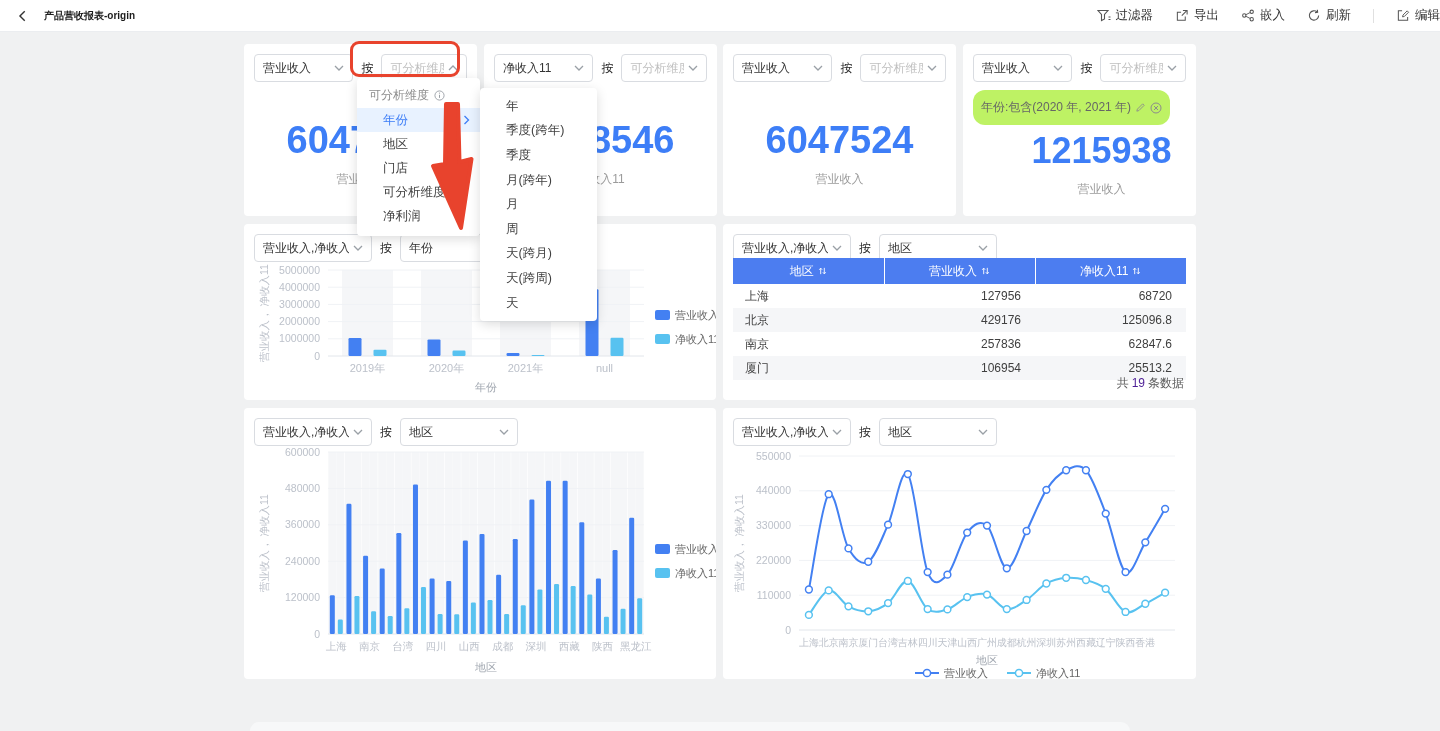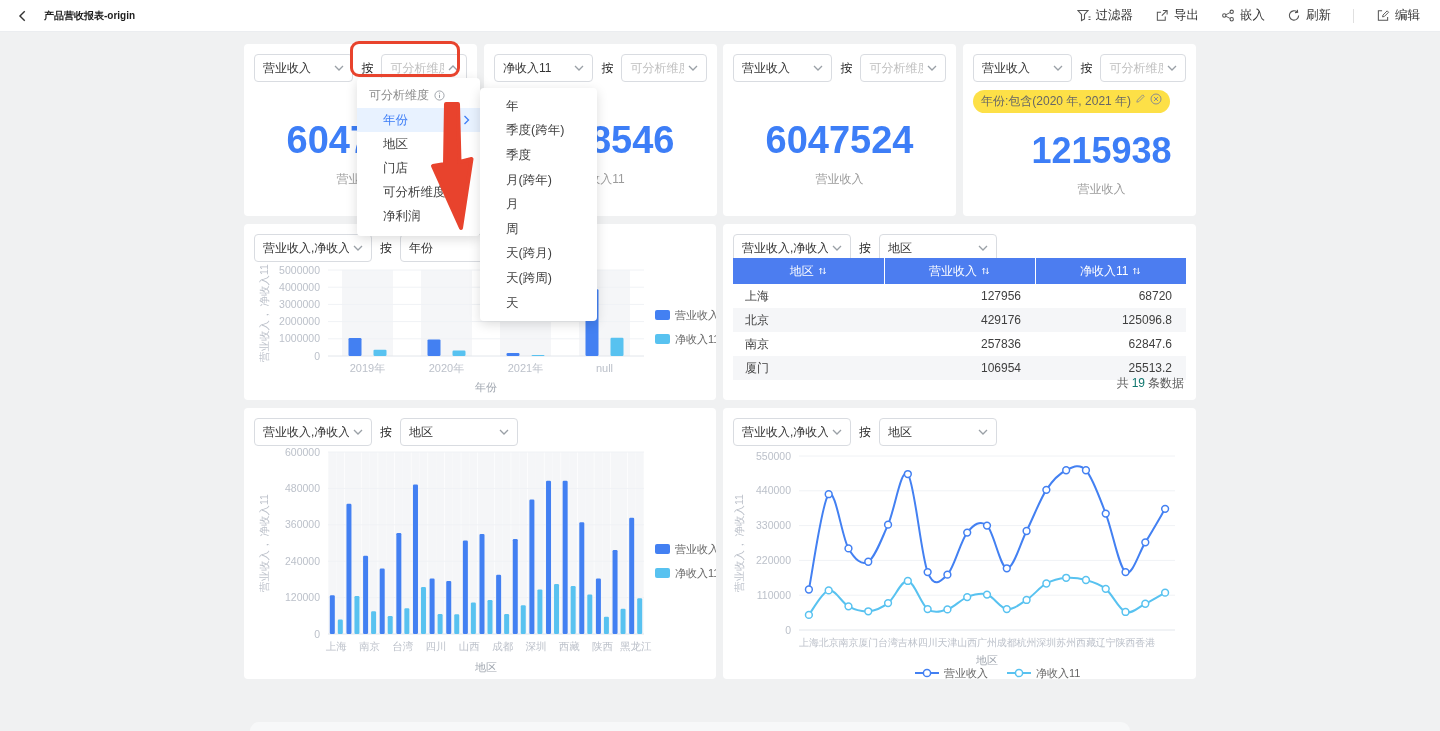--- a/index.html
+++ b/index.html
@@ -5,21 +5,21 @@
   * { margin:0; padding:0; box-sizing:border-box; }
   html,body { width:1440px; height:731px; overflow:hidden; }
   body { font-family:"Liberation Sans","DejaVu Sans",sans-serif; background:#f0f1f2; position:relative; }
   .page { position:absolute; inset:0; }
 
   
   .appbar { position:absolute; top:0; left:0; width:1440px; height:32px; background:#fff;
             border-bottom:1px solid #ebedf0; display:flex; align-items:center; z-index:40; }
   .back-btn { width:30px; height:32px; display:flex; align-items:center; justify-content:center; margin-left:8px; cursor:pointer; }
   .appbar-title { font-size:10px; font-weight:bold; color:#1c1c1c; margin-left:6px; }
-  .toolbar { margin-left:auto; display:flex; align-items:center; gap:22px; padding-right:20px; }
+  .toolbar { margin-left:auto; display:flex; align-items:center; gap:22px; }
   .tool { display:flex; align-items:center; gap:5px; font-size:12.5px; color:#333; cursor:pointer; }
   .tool svg { display:block; }
   .tb-divider { width:1px; height:14px; background:#e0e0e0; }
 
   
   .card { position:absolute; background:#fff; border-radius:4px; }
   .card-head { display:flex; align-items:center; gap:8px; padding:10px 10px 0 10px; }
   .sel { height:28px; border:1px solid #d9dce1; border-radius:4px; background:#fff; display:flex;
          align-items:center; justify-content:space-between; padding:0 8px; font-size:12px; color:#333;
          cursor:pointer; white-space:nowrap; overflow:hidden; }
@@ -30,22 +30,22 @@
   .sel-measure { width:112px; }
   .sel-dim { width:96px; }
   .sel-measure-wide { width:118px; }
   .sel-dim-wide { width:118px; }
 
   .metric-body { position:absolute; left:0; right:0; top:48px; bottom:0; display:flex;
                  flex-direction:column; align-items:center; justify-content:center; }
   .metric-value { font-size:38px; font-weight:bold; color:#3d7ef7; line-height:1; }
   .metric-label { font-size:12px; color:#9b9b9b; margin-top:12px; }
   .tagrow { padding:8px 10px 0 10px; }
-  .tag { display:inline-flex; align-items:flex-start; gap:4px; background:#fde047; border-radius:12px;
-         padding:3px 8px; font-size:12px; color:#666; }
+  .tag { display:inline-flex; align-items:center; gap:4px; background:#bef264; border-radius:12px;
+         padding:9px 8px; font-size:12px; color:#666; }
   .tag svg { cursor:pointer; }
 
   
   .panel { position:absolute; background:#fff; border-radius:4px; box-shadow:0 3px 12px rgba(0,0,0,.14); z-index:12; }
   .menu-head { font-size:12px; color:#8c8c8c; padding:9px 12px 4px 12px; display:flex; align-items:center; gap:5px; }
   .menu-item { height:24px; display:flex; align-items:center; font-size:12.5px; color:#404040;
                padding-left:26px; padding-right:10px; cursor:pointer; }
   .menu-item.sel-item { background:#e8f2ff; color:#3d7ef7; }
   .menu-item .mi-arrow { margin-left:auto; display:flex; }
   .submenu .menu-item { height:24.6px; }
@@ -58,21 +58,21 @@
   
   .dtable { position:absolute; left:10px; right:10px; top:34px; border-collapse:collapse; table-layout:fixed; width:453px; }
   .dtable th { background:#4c7df0; color:#fff; font-size:12px; font-weight:normal; height:26px;
                text-align:center; border-right:1px solid #fff; }
   .dtable th:last-child { border-right:none; }
   .dtable td { font-size:12px; color:#404040; height:24px; padding:0 14px; }
   .dtable td:first-child { text-align:left; padding-left:12px; }
   .dtable td.num { text-align:right; }
   .dtable tr:nth-child(even) td { background:#f5f6f8; }
   .tbl-footer { position:absolute; right:12px; bottom:8px; font-size:12px; color:#595959; }
-  .tbl-footer .cnt { color:#0f766e; margin:0 3px;text-align:center; }
+  .tbl-footer .cnt { color:#4c1d95; margin:0 3px;text-align:center; }
   .th-inner { display:inline-flex; align-items:center; gap:4px; }
 
   .chart-svg { position:absolute; left:0; top:36px; }
 
   .bottom-peek { position:absolute; left:250px; top:722px; width:880px; height:9px;
                  background:#f7f8f9; border-radius:10px 10px 0 0; }
 </style>
 </head>
 <body>
 

